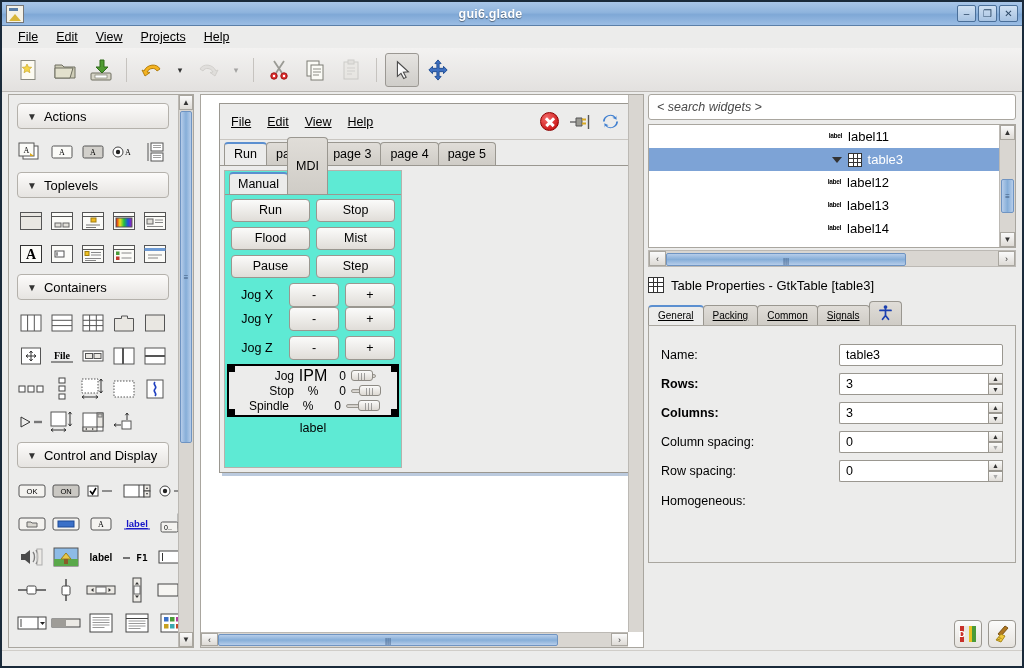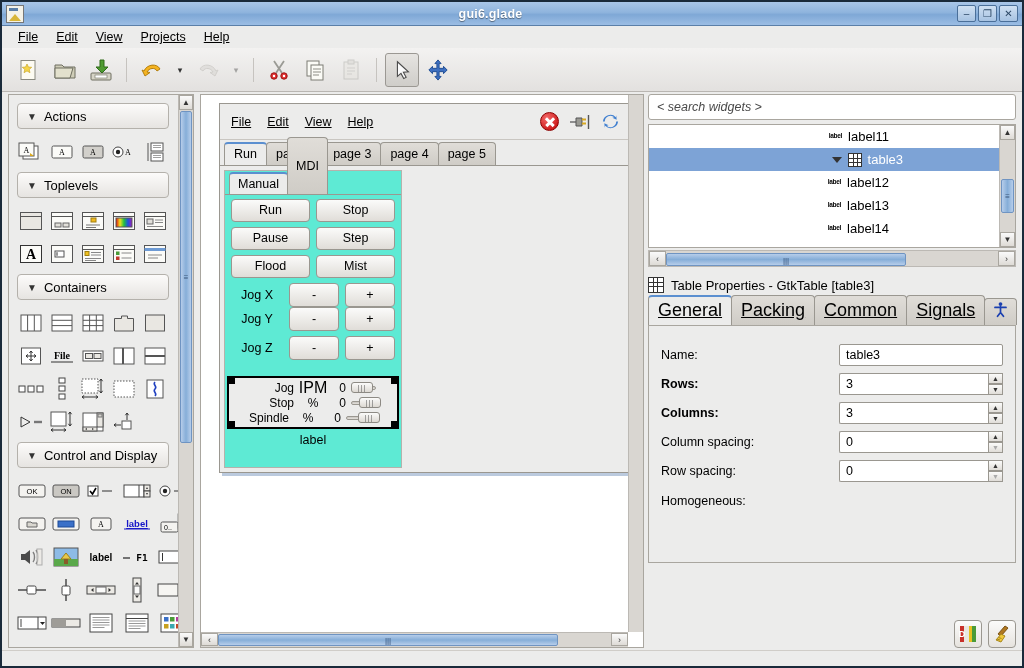--- a/index.html
+++ b/index.html
@@ -240,21 +240,21 @@
   .hsb-arrow { width:17px; height:15px; background:linear-gradient(to bottom,#fafafa,#dedbd6);
                border:1px solid #a9a69f; display:flex;align-items:center;justify-content:center;
                font-size:9px;color:#333;cursor:pointer; flex:none;}
 
   .prop-title {
     margin-top:7px; height:22px; display:flex; align-items:center; gap:7px;
     font-size:13px;
   }
   .prop-tabs { display:flex; align-items:flex-end; height:25px; margin-top:4px; }
   .ptab {
-    padding:4px 9px; font-size:18px; border:1px solid #9a9790; border-bottom:none;
+    padding:4px 9px; font-size:10px; border:1px solid #9a9790; border-bottom:none;
     border-radius:4px 4px 0 0; margin-right:-1px;
     background:linear-gradient(to bottom,#e0ddd8,#cfccc6); cursor:pointer;
   }
   .ptab.sel { background:#ececeb; border-top:2px solid #5b8fd0; padding-top:3px; z-index:2; }
   .ptab.icon-tab { padding:2px 7px; }
   .prop-body {
     border:1px solid #a9a69f; background:#ececeb; padding:14px 12px;
     height: 238px;
   }
   .prop-row { display:flex; align-items:center; height:29px; }
@@ -887,39 +887,39 @@
             <div class="tab sel" style="padding:3px 8px;"><span>Manual</span></div>
             <div class="tab" style="padding:21px 8px;"><span>MDI</span></div>
           </div>
 
           <div style="padding:4px 6px 0 6px;">
             <div style="display:flex; gap:6px; margin-bottom:5px;">
               <div class="dbtn" style="flex:1;height:23px;line-height:21px;">Run</div>
               <div class="dbtn" style="flex:1;height:23px;line-height:21px;">Stop</div>
             </div>
             <div style="display:flex; gap:6px; margin-bottom:5px;">
+              <div class="dbtn" style="flex:1;height:23px;line-height:21px;">Flood</div>
+              <div class="dbtn" style="flex:1;height:23px;line-height:21px;">Mist</div>
+            </div>
+            <div style="display:flex; gap:6px; margin-bottom:5px;">
               <div class="dbtn" style="flex:1;height:23px;line-height:21px;">Pause</div>
               <div class="dbtn" style="flex:1;height:23px;line-height:21px;">Step</div>
-            </div>
-            <div style="display:flex; gap:6px; margin-bottom:5px;">
-              <div class="dbtn" style="flex:1;height:23px;line-height:21px;">Flood</div>
-              <div class="dbtn" style="flex:1;height:23px;line-height:21px;">Mist</div>
             </div>
 
             <div style="display:flex; align-items:center; gap:6px; ">
               <div class="jog-label" style="width:52px;">Jog X</div>
               <div class="dbtn" style="flex:1;height:24px;line-height:22px;">-</div>
               <div class="dbtn" style="flex:1;height:24px;line-height:22px;">+</div>
             </div>
             <div style="display:flex; align-items:center; gap:6px; margin-bottom:5px;">
               <div class="jog-label" style="width:52px;">Jog Y</div>
               <div class="dbtn" style="flex:1;height:24px;line-height:22px;">-</div>
               <div class="dbtn" style="flex:1;height:24px;line-height:22px;">+</div>
             </div>
-            <div style="display:flex; align-items:center; gap:6px; margin-bottom:16px;">
+            <div style="display:flex; align-items:center; gap:6px; margin-bottom:4px;">
               <div class="jog-label" style="width:52px;">Jog Z</div>
               <div class="dbtn" style="flex:1;height:24px;line-height:22px;">-</div>
               <div class="dbtn" style="flex:1;height:24px;line-height:22px;">+</div>
             </div>
           </div>
 
           <div class="seltable" style="margin:0 2px; padding:2px 21px;">
             <div class="handle" style="left:-1px;top:-1px;"></div>
             <div class="handle" style="right:-1px;top:-1px;"></div>
             <div class="handle" style="left:-1px;bottom:-1px;"></div>

